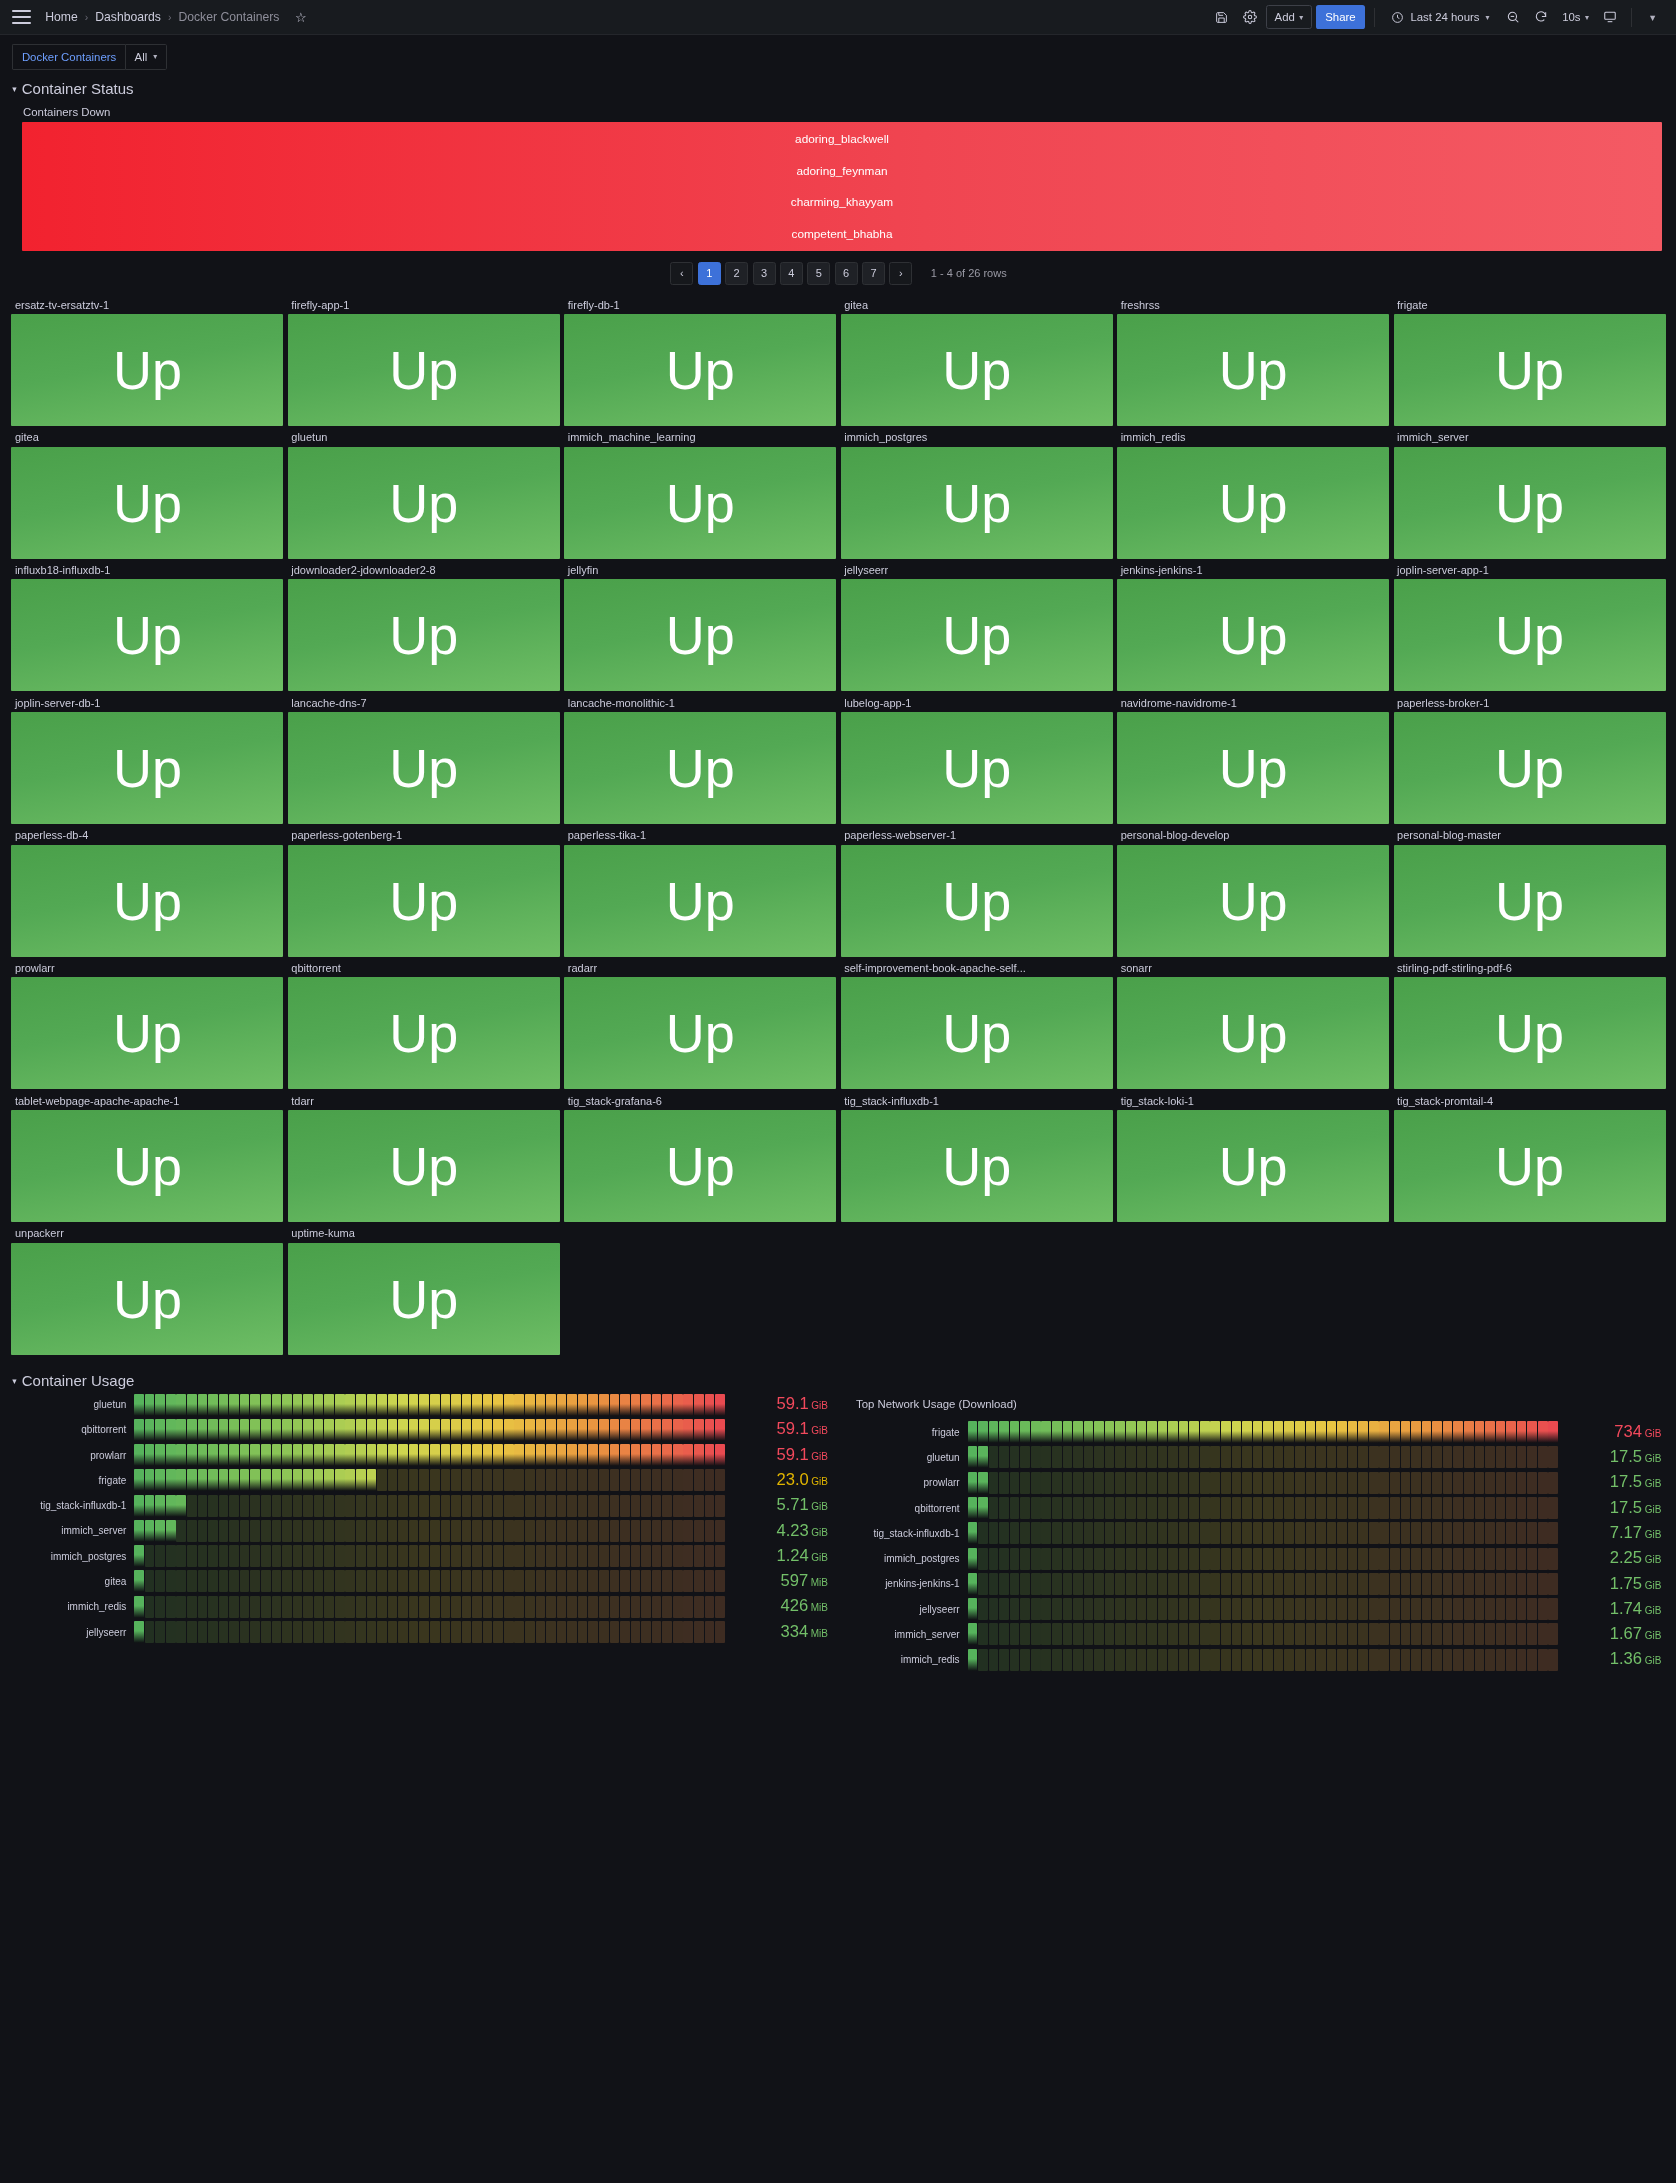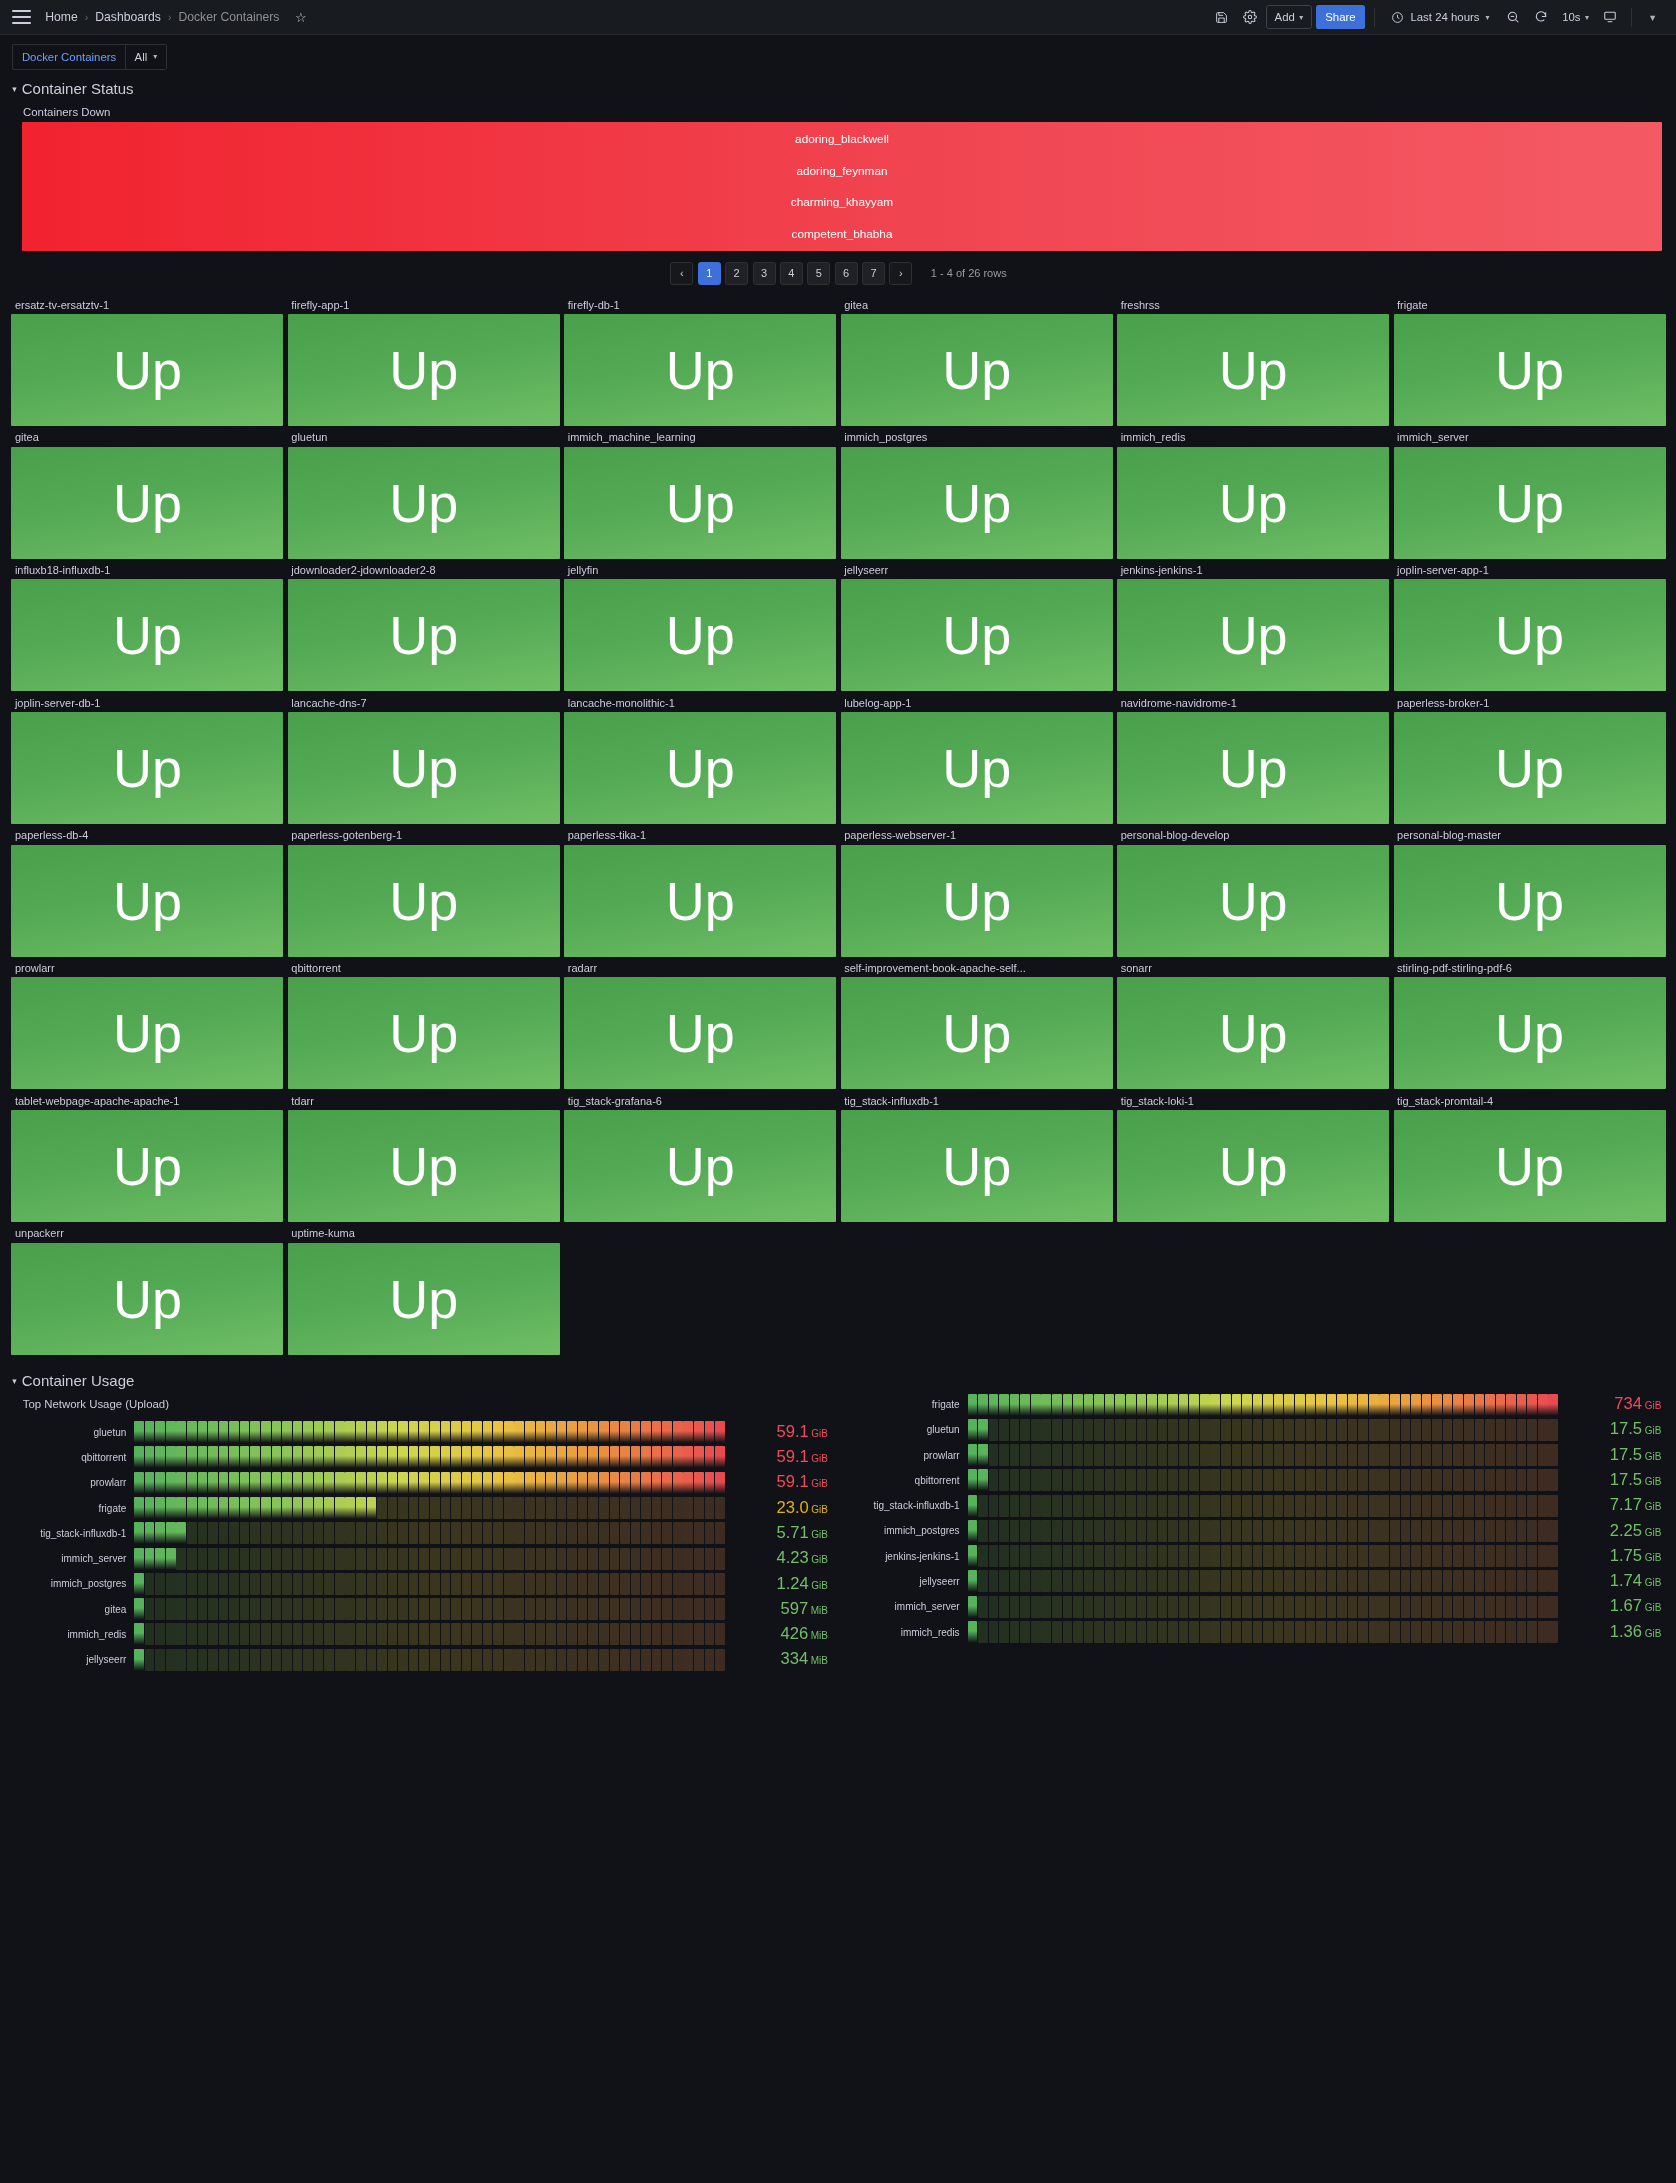--- a/index.html
+++ b/index.html
@@ -558,21 +558,20 @@
     </div>
   </div>
 
 <div class="row-header" style="margin-top:12.2px">
   <span class="arrow">▾</span>
   <span>Container Usage</span>
 </div>
 
 <div class="usage-wrap">
   <div class="usage-panel">
-    <div class="usage-title">Top Network Usage (Upload)</div>
     <div class="hm-rows" id="hm-0">
         <div class="hm-row">
           <div class="hm-label">gluetun</div>
           <div class="hm-cells">
             <div class="hm-cell" style="background: linear-gradient(rgb(86, 179, 92) 0%, rgb(86, 179, 92) 45%, rgba(0, 0, 0, 0.16) 100%);"></div>
             <div class="hm-cell" style="background: linear-gradient(rgb(90, 180, 92) 0%, rgb(90, 180, 92) 45%, rgba(0, 0, 0, 0.16) 100%);"></div>
             <div class="hm-cell" style="background: linear-gradient(rgb(94, 182, 91) 0%, rgb(94, 182, 91) 45%, rgba(0, 0, 0, 0.16) 100%);"></div>
             <div class="hm-cell" style="background: linear-gradient(rgb(98, 183, 91) 0%, rgb(98, 183, 91) 45%, rgba(0, 0, 0, 0.16) 100%);"></div>
             <div class="hm-cell" style="background: linear-gradient(rgb(102, 184, 90) 0%, rgb(102, 184, 90) 45%, rgba(0, 0, 0, 0.16) 100%);"></div>
             <div class="hm-cell" style="background: linear-gradient(rgb(106, 186, 90) 0%, rgb(106, 186, 90) 45%, rgba(0, 0, 0, 0.16) 100%);"></div>
@@ -1183,20 +1182,21 @@
             <div class="hm-cell" style="background: rgb(62, 45, 34);"></div>
             <div class="hm-cell" style="background: rgb(62, 45, 34);"></div>
             <div class="hm-cell" style="background: rgb(62, 44, 34);"></div>
             <div class="hm-cell" style="background: rgb(62, 44, 34);"></div>
           </div>
           <div class="hm-value" style="color: rgb(115, 191, 105);"><span>334</span><span class="unit">MiB</span></div>
         </div>
       </div>
   </div>
   <div class="usage-panel">
+    <div class="usage-title">Top Network Usage (Download)</div>
     <div class="hm-rows" id="hm-1">
         <div class="hm-row">
           <div class="hm-label">frigate</div>
           <div class="hm-cells">
             <div class="hm-cell" style="background: linear-gradient(rgb(86, 179, 92) 0%, rgb(86, 179, 92) 45%, rgba(0, 0, 0, 0.16) 100%);"></div>
             <div class="hm-cell" style="background: linear-gradient(rgb(90, 180, 92) 0%, rgb(90, 180, 92) 45%, rgba(0, 0, 0, 0.16) 100%);"></div>
             <div class="hm-cell" style="background: linear-gradient(rgb(94, 182, 91) 0%, rgb(94, 182, 91) 45%, rgba(0, 0, 0, 0.16) 100%);"></div>
             <div class="hm-cell" style="background: linear-gradient(rgb(98, 183, 91) 0%, rgb(98, 183, 91) 45%, rgba(0, 0, 0, 0.16) 100%);"></div>
             <div class="hm-cell" style="background: linear-gradient(rgb(102, 184, 90) 0%, rgb(102, 184, 90) 45%, rgba(0, 0, 0, 0.16) 100%);"></div>
             <div class="hm-cell" style="background: linear-gradient(rgb(106, 186, 90) 0%, rgb(106, 186, 90) 45%, rgba(0, 0, 0, 0.16) 100%);"></div>

